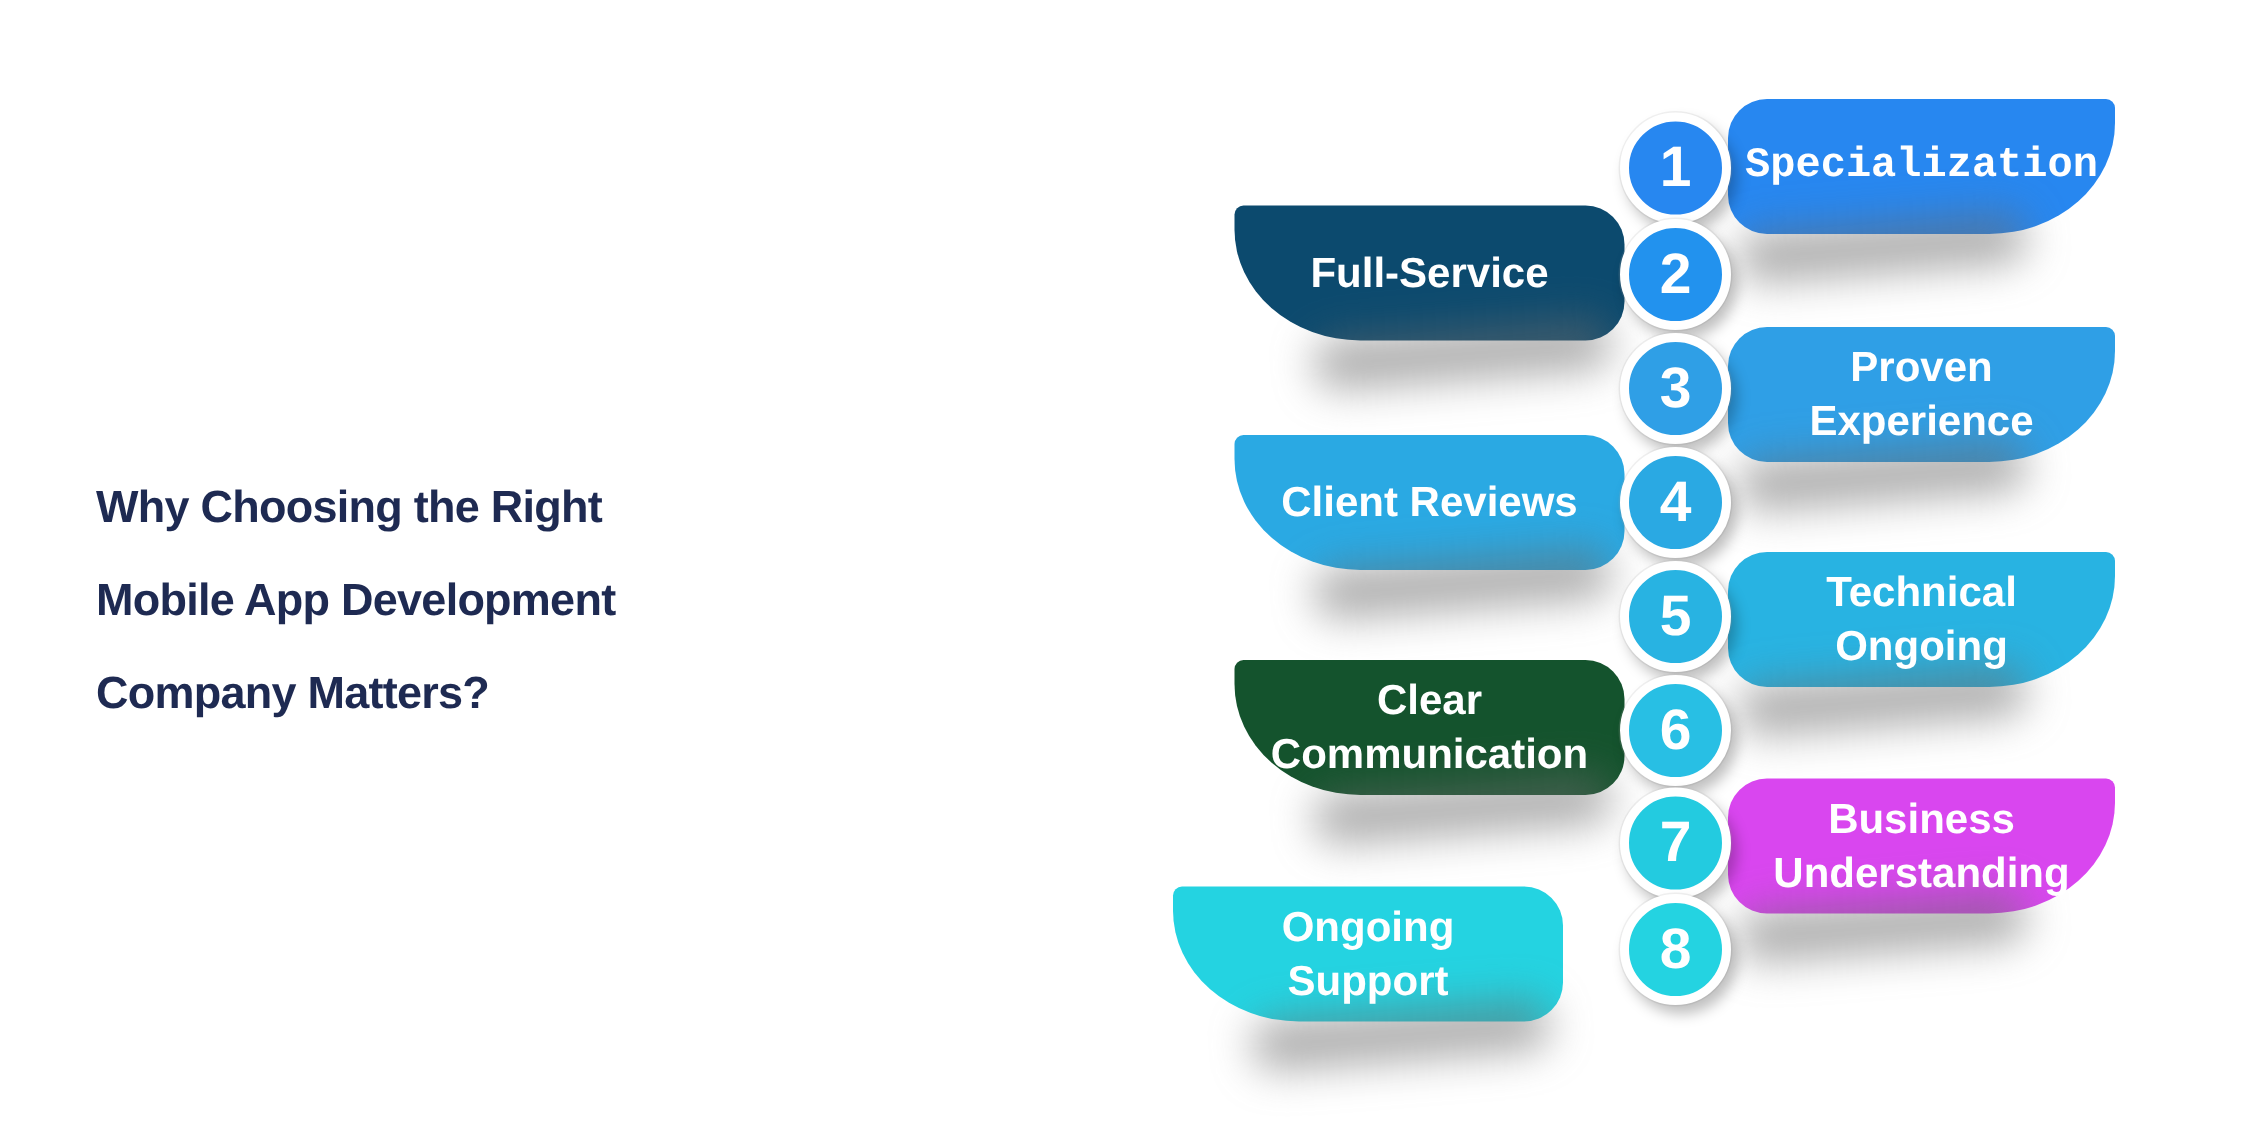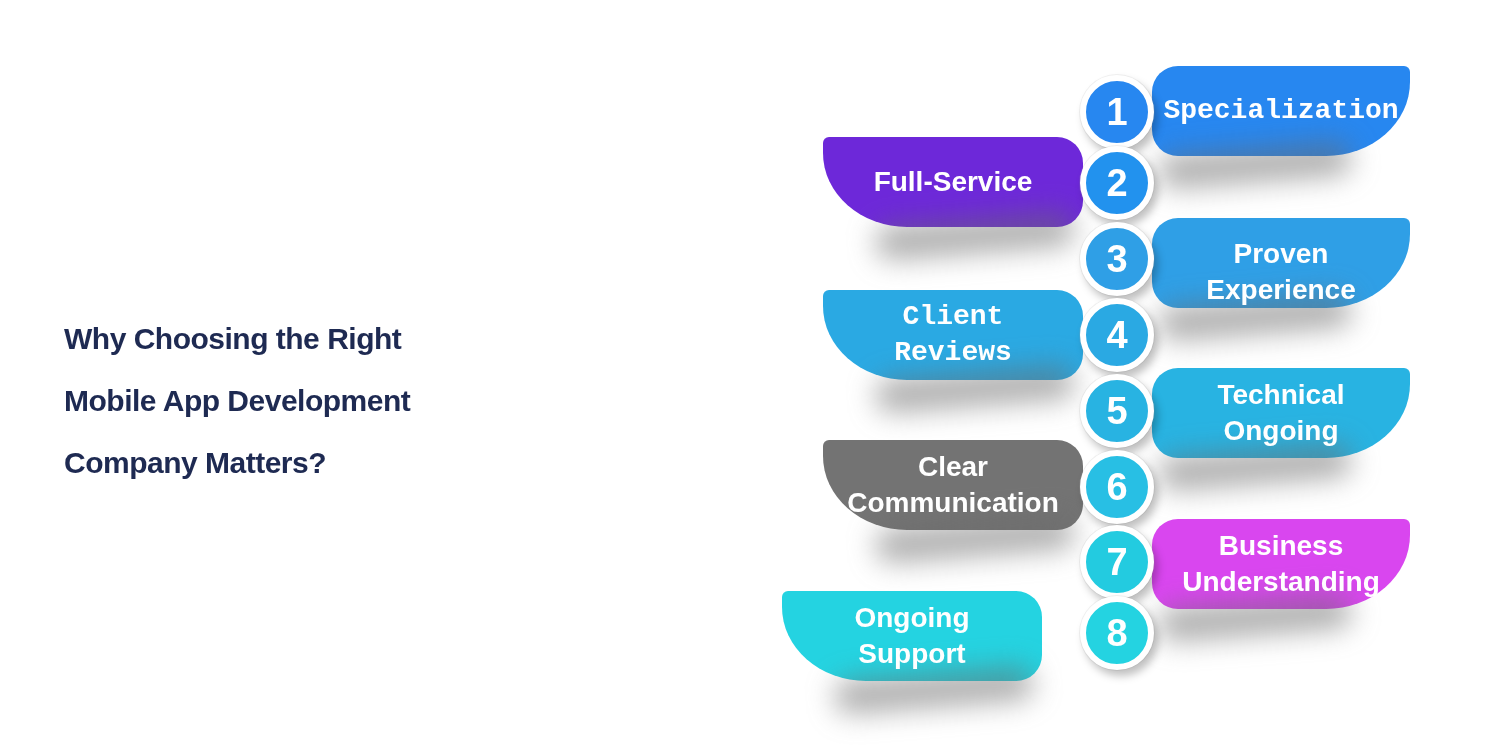--- a/index.html
+++ b/index.html
@@ -109,34 +109,34 @@
 
   <h1 class="title" style="color: rgb(30, 42, 82);">Why Choosing the Right
 Mobile App Development
 Company Matters?</h1>
 
   <div class="diagram">
 
     <div class="banner right p1" style="background-color: rgb(39, 135, 240);">
       <span class="label">Specialization</span>
     </div>
-    <div class="banner left p2" style="background-color: #6d28d9;">
+    <div class="banner left p2" style="background-color: #0c4a6e;">
       <span class="label">Full-Service</span>
     </div>
-    <div class="banner right p3" style="background-color: rgb(47, 159, 230); align-items: flex-end;">
+    <div class="banner right p3" style="background-color: rgb(47, 159, 230);">
       <span class="label">Proven
 Experience</span>
     </div>
-    <div class="banner left p4" style="background-color: rgb(42, 169, 227); font-family: Liberation Mono, monospace;">
+    <div class="banner left p4" style="background-color: rgb(42, 169, 227);">
       <span class="label">Client Reviews</span>
     </div>
     <div class="banner right p5" style="background-color: rgb(40, 179, 226);">
       <span class="label">Technical Ongoing</span>
     </div>
-    <div class="banner left p6" style="background-color: #737373;">
+    <div class="banner left p6" style="background-color: #14532d;">
       <span class="label">Clear
 Communication</span>
     </div>
     <div class="banner right p7" style="background-color: #d946ef;">
       <span class="label">Business
 Understanding</span>
     </div>
     <div class="banner left p8" style="background-color: rgb(36, 211, 225);">
       <span class="label">Ongoing
 Support</span>

